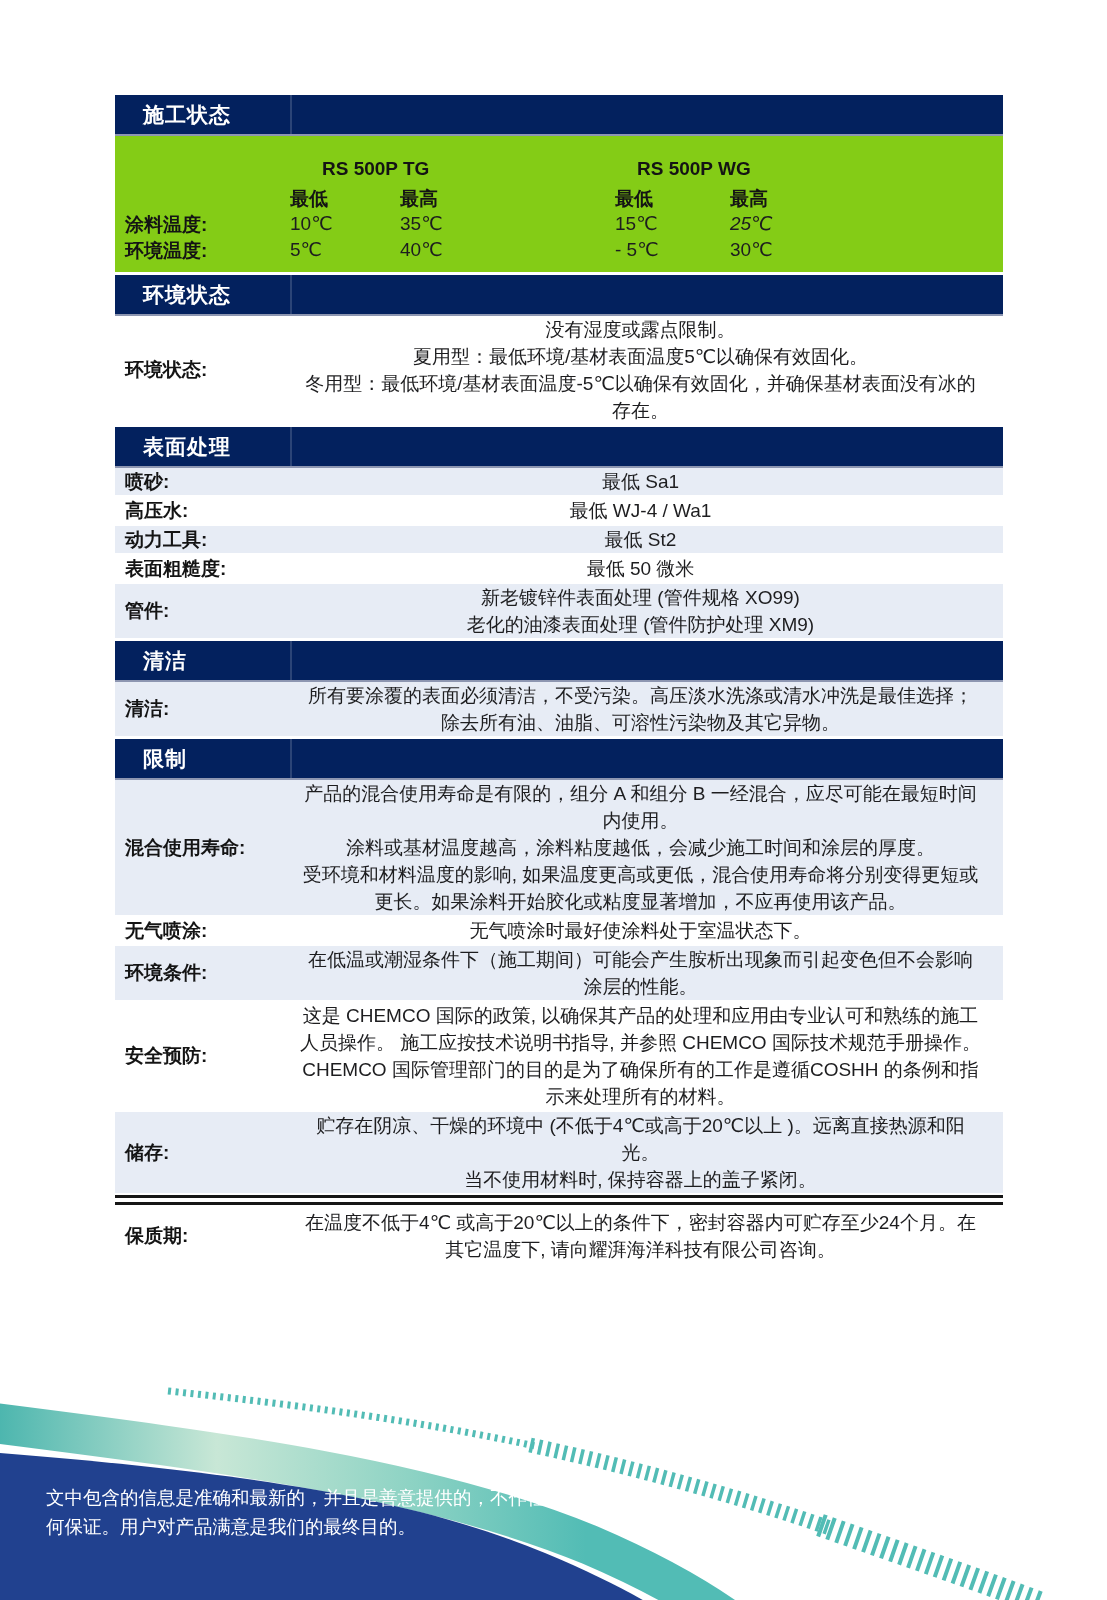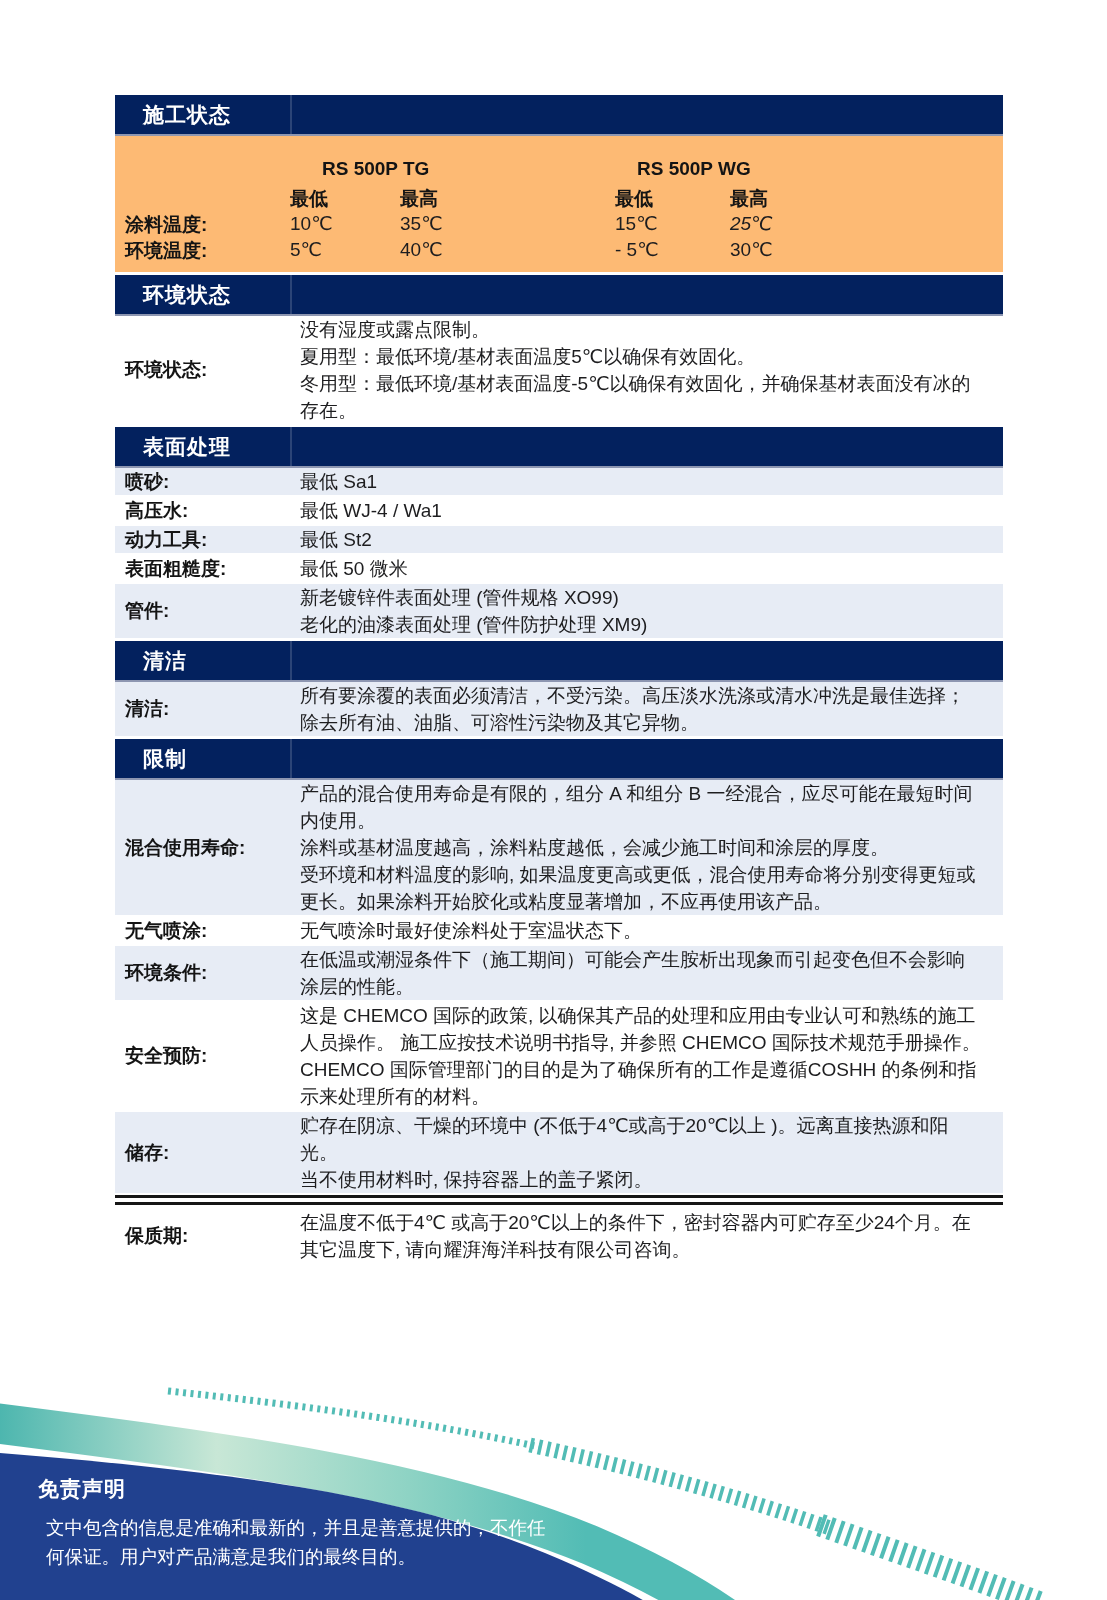--- a/index.html
+++ b/index.html
@@ -28,27 +28,27 @@
 
   
   .row { display:flex; align-items:center; margin-bottom:2px; }
   .row.lb { background:#e7ecf5; }
   .row.wh { background:#ffffff; }
   .row .label {
     width:175px; flex:0 0 175px; padding-left:10px; box-sizing:border-box;
     font-weight:bold; font-size:19px; color:#141414;
   }
   .row .content { flex:1; padding:0 22px 0 10px; font-size:19px; line-height:27px; }
-  .row .content p { margin:0; }
+  .row .content p { margin:0;text-align:center; }
   .pad-s  { padding-top:8px;  padding-bottom:8px; }
   .pad-m  { padding-top:11px; padding-bottom:11px; }
   .pad-l  { padding-top:17px; padding-bottom:17px; }
 
   
-  .temp-block { background:#fdba74; margin-bottom:2px; }
+  .temp-block { background:#84cc16; margin-bottom:2px; }
   .temp-grid {
     display:grid;
     grid-template-columns:175px 110px 215px 115px 1fr;
     grid-template-rows:36px 26px 26px 26px;
     padding-top:14px; padding-bottom:8px;
     font-size:19px;
   }
   .temp-grid .cell { display:block; }
   .temp-grid .bold { font-weight:bold; color:#141414; }
   .cell.prod-tg { grid-area:1/2/2/4; padding-left:32px; align-self:end; padding-bottom:6px; }
@@ -221,16 +221,15 @@
 
     <path d="M168,26 C 300,40 420,56 540,82" fill="none" stroke="#52bcb5" stroke-width="7" stroke-dasharray="3 4.5"></path>
     <path d="M530,80 C 640,104 740,132 830,163" fill="none" stroke="#52bcb5" stroke-width="15" stroke-dasharray="3.5 5"></path>
     <path d="M820,160 C 900,188 965,210 1040,238" fill="none" stroke="#52bcb5" stroke-width="23" stroke-dasharray="4 5.5"></path>
 
     <path d="M-14,57 C 230,88 430,114 590,180 C 660,210 715,242 755,275" fill="none" stroke="url(#tealband)" stroke-width="40"></path>
 
     <path d="M0,88 C 250,108 415,134 545,188 C 622,220 672,250 708,278 L 708,280 L 0,280 Z" fill="#21418f"></path>
   </svg>
   <div class="disclaimer">
-    <h3>免责声明</h3>
     <p>文中包含的信息是准确和最新的，并且是善意提供的，不作任何保证。用户对产品满意是我们的最终目的。</p>
   </div>
 </div>
 
 </body></html>

